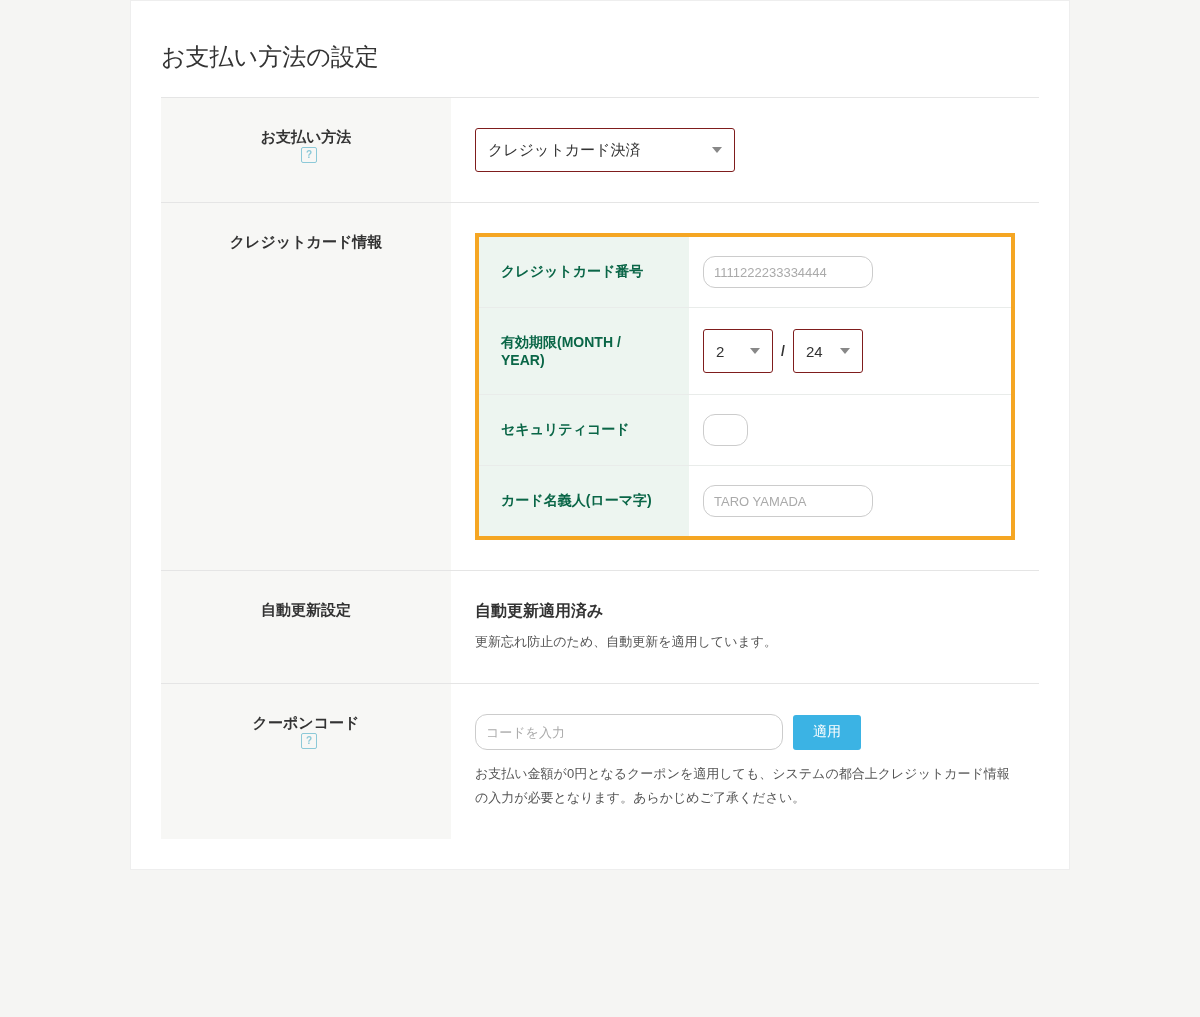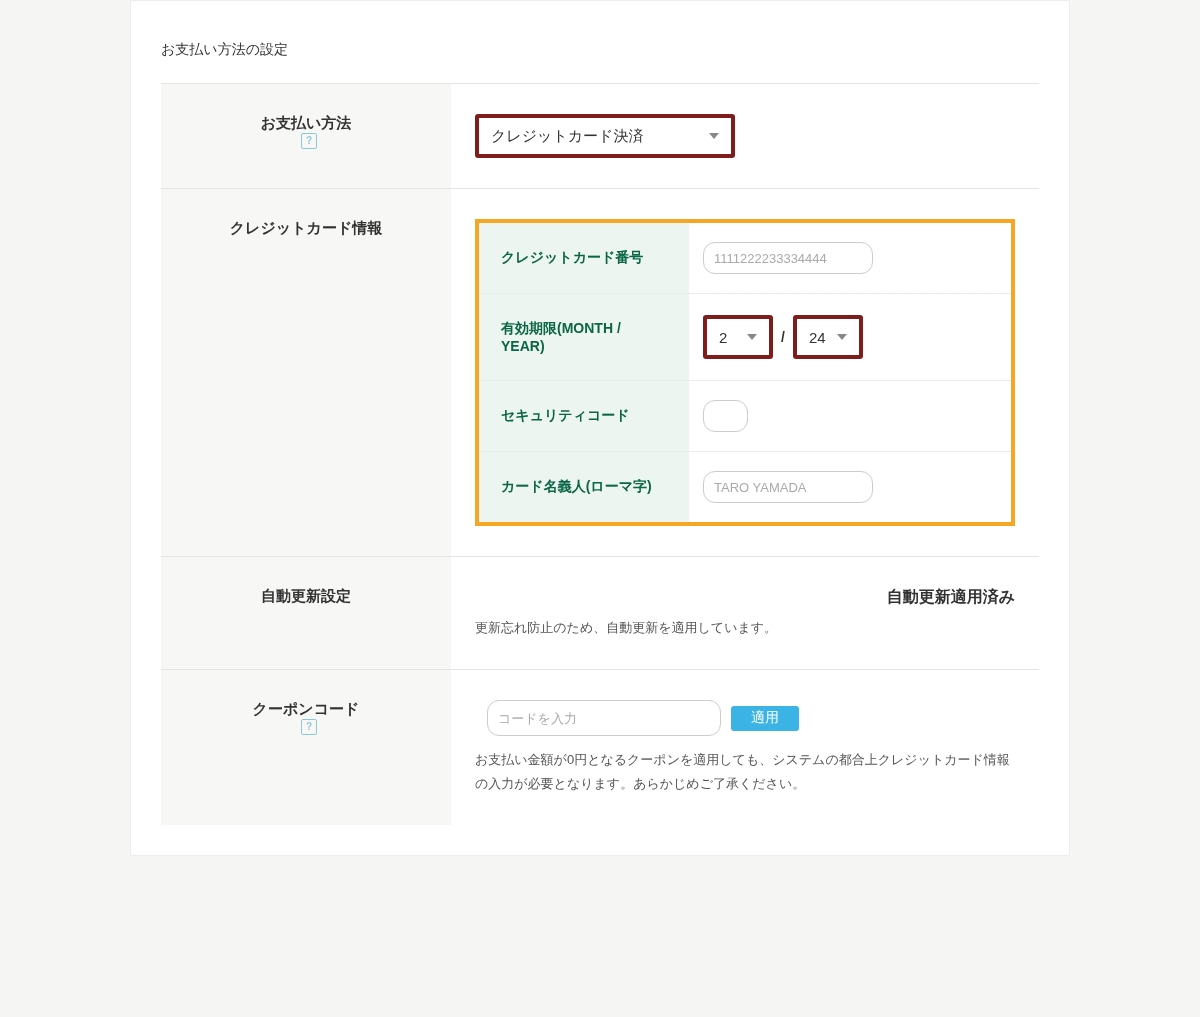--- a/index.html
+++ b/index.html
@@ -14,21 +14,21 @@
     width: 1200px;
     margin: 0 auto;
     padding: 0 130px 40px;
   }
   .card {
     background: #fff;
     border: 1px solid #eee;
     padding: 0 30px 30px;
   }
   .card-title {
-    font-size: 14px;
+    font-size: 24px;
     font-weight: 400;
     padding: 40px 0 24px;
     border-bottom: 1px solid #e5e5e5;
   }
   .row {
     display: flex;
     border-bottom: 1px solid #e5e5e5;
   }
   .row-label {
     width: 290px;
@@ -54,21 +54,21 @@
     text-align: center;
     line-height: 14px;
     margin-left: 6px;
     border-radius: 2px;
   }
   .select {
     display: inline-flex;
     align-items: center;
     justify-content: space-between;
     height: 44px;
-    border: 4px solid #7f1d1d;
+    border: 1px solid #7f1d1d;
     border-radius: 3px;
     background: #fff;
     padding: 0 12px;
     font-size: 15px;
     cursor: pointer;
     min-width: 60px;
   }
   .select-lg { width: 260px; }
   .select .caret {
     border-left: 5px solid transparent;
@@ -79,21 +79,20 @@
   .note {
     font-size: 13px;
     color: #555;
     margin-top: 12px;
     line-height: 1.8;
   }
   .status-title {
     font-size: 16px;
     font-weight: 600;
     margin-bottom: 8px;
-    text-align: right;
   }
   .brand-row {
     display: flex;
     gap: 6px;
     align-items: center;
     margin-bottom: 16px;
   }
   .brand {
     width: 34px; height: 22px;
     border-radius: 3px;
@@ -148,23 +147,23 @@
     border-radius: 12px;
     padding: 0 10px;
     font-size: 13px;
     color: #333;
   }
   .text-input::placeholder { color: #aaa; }
   .w-170 { width: 170px; }
   .w-70 { width: 70px; }
   .w-50 { width: 45px; }
   .coupon-row { display: flex; align-items: center; gap: 10px; }
-  .coupon-input { width: 234px; height: 36px; margin-left: 12px; }
+  .coupon-input { width: 308px; height: 36px; }
   .apply-btn {
-    height: 25px;
+    height: 35px;
     padding: 0 20px;
     background: #3bb3e4;
     color: #fff;
     border: none;
     border-radius: 3px;
     font-size: 14px;
     cursor: pointer;
   }
   .slash { font-weight: 600; }
 </style>

